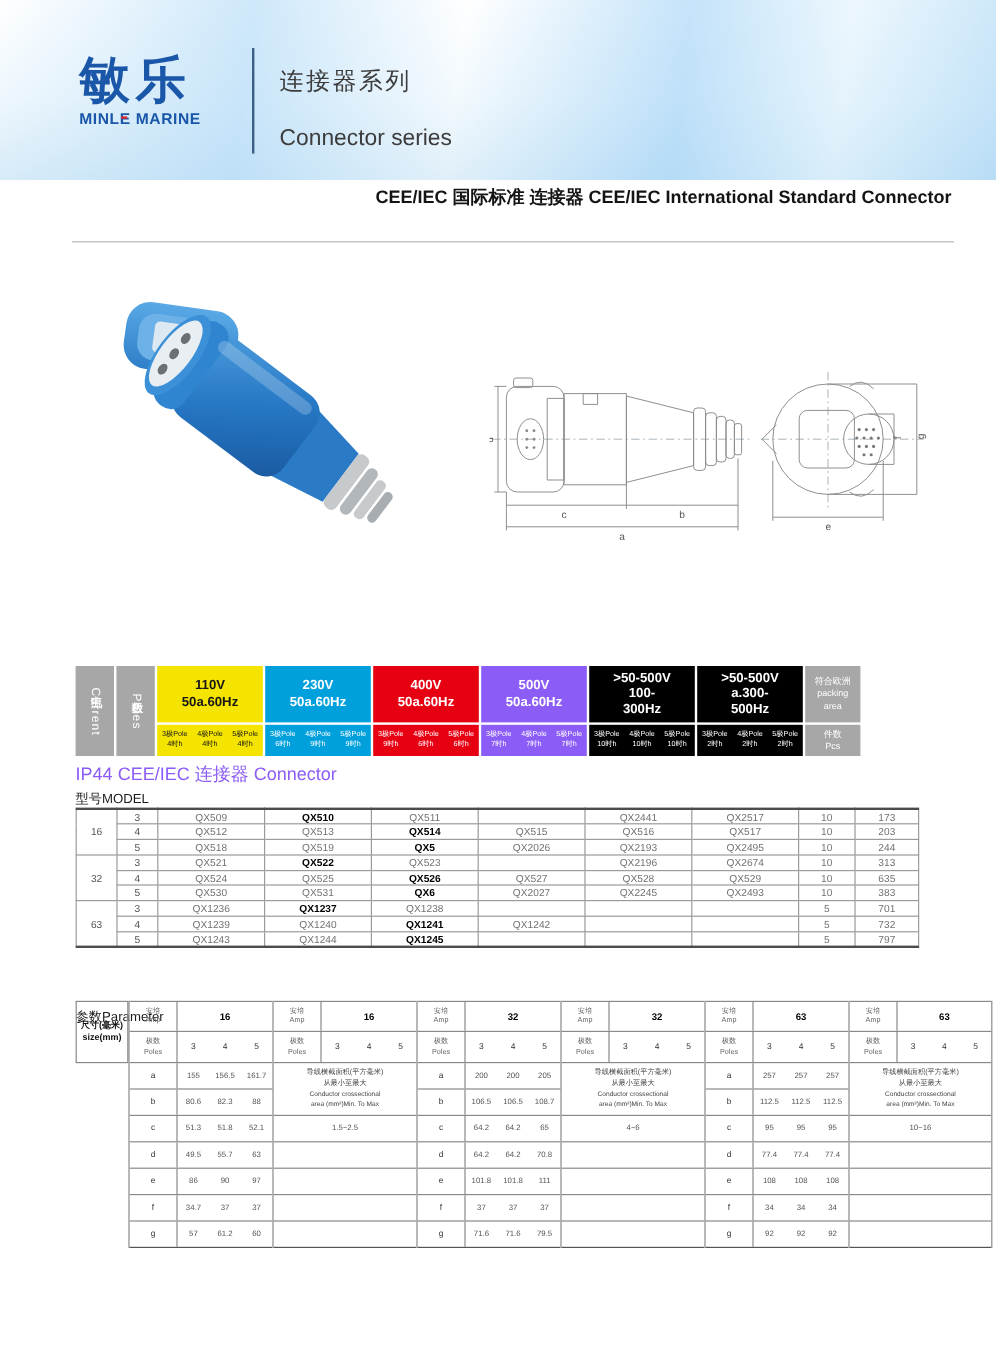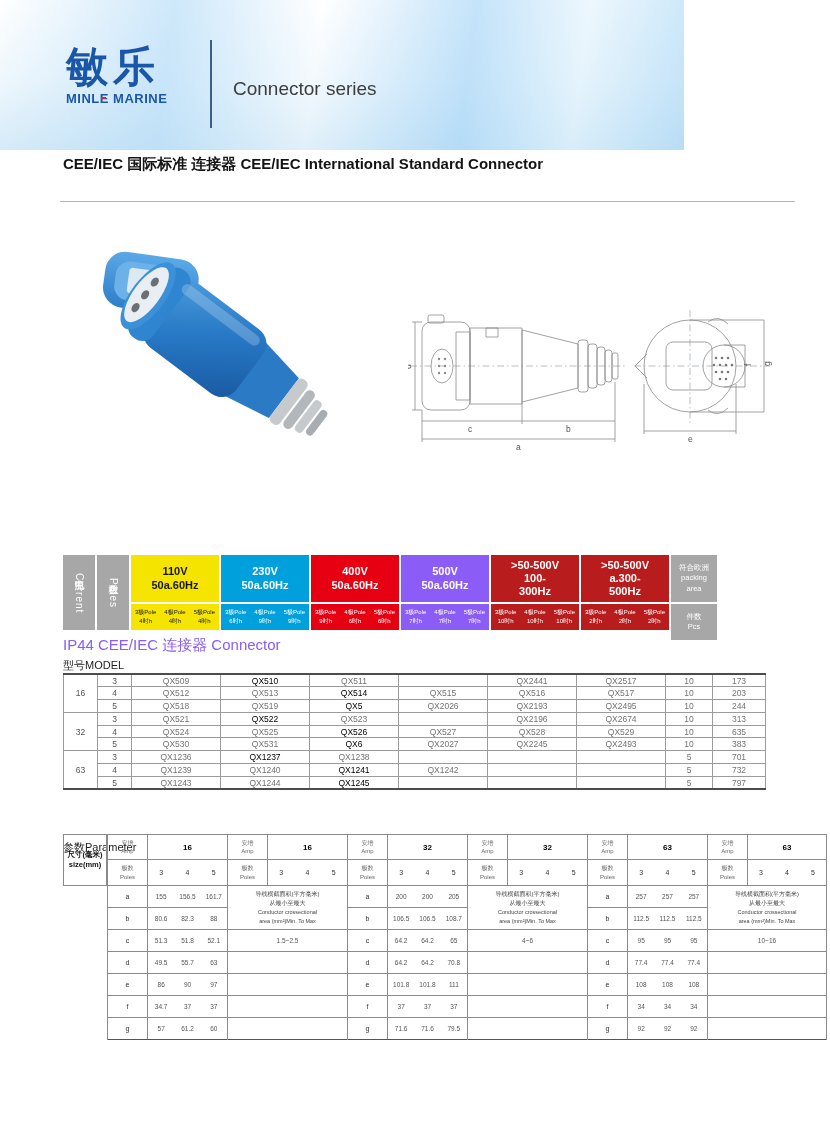--- a/index.html
+++ b/index.html
@@ -1,34 +1,34 @@
 <!DOCTYPE html>
 <html><head>
 <meta charset="utf-8">
 <style>
   * {box-sizing:border-box; margin:0; padding:0;}
   html,body {width:830px; height:1126px; background:#fff; font-family:"Liberation Sans",sans-serif; position:relative; overflow:hidden;}
 
   
-  .hero {position:absolute; left:0; top:0; width:684px; height:150px;
+  .hero {position:absolute; left:0; top:0; width:830px; height:150px;
     background:
       linear-gradient(97deg, rgba(255,255,255,0) 0%, rgba(167,213,246,.55) 25%, rgba(255,255,255,.18) 46%, rgba(150,205,245,.55) 68%, rgba(215,238,251,.45) 84%, rgba(150,205,243,.5) 100%),
       linear-gradient(180deg, #ffffff 0%, #f0f8fd 55%, #d9ecf8 100%);}
   .logo {position:absolute; left:66px; top:46px; color:#1a57a8;}
   .logo-cn {font-size:42px; font-weight:bold; letter-spacing:5px; line-height:1;}
   .logo-en {font-size:13px; font-weight:bold; letter-spacing:.5px; margin-top:3px;}
   .eE {position:relative;}
   .eE i {position:absolute; left:1px; top:5.5px; width:5px; height:2.5px; background:#d8262c; font-style:normal;}
   .vdiv {position:absolute; left:210px; top:40px; width:1.5px; height:88px; background:#3c5f85;}
   .series {position:absolute; left:233px; top:54px; color:#3d3d3d;}
   .series-cn {font-size:20px; letter-spacing:2px;}
   .series-en {font-size:19px; margin-top:24px;}
 
   
-  .sect {position:absolute; left:63px; top:155px; width:730px;}
+  .sect {position:absolute; left:63px; top:155px; width:730px;text-align:right;}
   .sect-title {font-size:15px; font-weight:bold; color:#141414;}
   .sect-sub {font-size:10.5px; color:#808080; margin-top:5px;}
 
   
   .prod {position:absolute; left:60px; top:201px; width:735px; height:340px; border-top:1px solid #b5b5b5;}
   .photo {position:absolute; left:8px; top:28px;}
   .tdrw {position:absolute; left:348px; top:92px;}
   .tdrw * {vector-effect:non-scaling-stroke;}
   .dl {stroke:#8a8a8a; stroke-width:.8; fill:none;}
   .dc {stroke:#9aa4ac; stroke-width:.7; fill:none; stroke-dasharray:7 3 1.5 3;}
@@ -37,37 +37,37 @@
   
   .spec {position:absolute; left:63px; top:555px; display:flex; gap:2px;}
   .sc {display:flex; flex-direction:column; gap:2px;}
   .w88 {width:88px;} .w46 {width:46px;} .w52 {width:52px;}
   .scg {width:32px; height:75px; display:flex; align-items:center; justify-content:center;
         writing-mode:vertical-rl; text-orientation:mixed; font-size:10px; letter-spacing:1px;}
   .yellow {background:#f5e400; color:#161616;}
   .blue   {background:#00a0dd; color:#fff;}
   .red    {background:#e60012; color:#fff;}
   .dark   {background:#8b5cf6; color:#fff;}
-  .green  {background:#b91c1c; color:#fff;}
+  .green  {background:#000000; color:#fff;}
   .gray   {background:#a7a7a7; color:#fff;}
   .vt {height:47px; display:flex; flex-direction:column; align-items:center; justify-content:center;
        font-size:11px; font-weight:bold; line-height:1.2; text-align:center;}
   .vp {height:26px; display:flex; flex-direction:column; justify-content:center;}
   .vrow {display:flex; justify-content:space-evenly; font-size:6px; line-height:1.5;}
   .vrow i {font-style:normal; flex:1; text-align:center;}
   .gt {height:47px; display:flex; flex-direction:column; align-items:center; justify-content:center; font-size:7.5px; line-height:1.4; text-align:center;}
-  .gb {height:36px; display:flex; flex-direction:column; align-items:center; justify-content:center; font-size:7.5px; line-height:1.35;}
+  .gb {height:26px; display:flex; flex-direction:column; align-items:center; justify-content:center; font-size:7.5px; line-height:1.35;}
 
   
   .mt-title {position:absolute; left:63px; top:636px; font-size:15px; color:#8b5cf6;}
   .mt-sub {position:absolute; left:63px; top:658px; font-size:11px; color:#1c1c1c;}
   table.model {position:absolute; left:63px; top:673px; border-collapse:collapse; table-layout:fixed; width:702px;
                border-top:2px solid #4c4c4c; border-bottom:2px solid #4c4c4c;}
   table.model td {border:1px solid #9b9b9b; height:12.8px; text-align:center; font-size:8.5px; color:#737373; padding:0; overflow:hidden;}
-  table.model td.b {font-weight:normal; color:#000;}
+  table.model td.b {font-weight:bold; color:#000;}
   table.model td.cur, table.model td.pol {color:#555;}
 
   
   .param-title {position:absolute; left:63px; top:840px; font-size:11px; color:#1c1c1c;}
   .ptable {position:absolute; left:63px; top:834px; width:764px; color:#555;}
   .pcorner {position:absolute; left:0; top:0; width:44px; height:52px; border:1px solid #8a8a8a;
             display:flex; flex-direction:column; align-items:center; justify-content:center;
             font-weight:bold; color:#111; font-size:7.5px; line-height:1.4; text-align:center;}
   .pgroups {margin-left:44px; display:flex;}
   .pg {width:120px; border-left:1px solid #8a8a8a;}
@@ -89,20 +89,21 @@
 </head>
 <body>
 
 <div class="hero">
   <div class="logo">
     <div class="logo-cn">敏乐</div>
     <div class="logo-en"><span>MINL</span><span class="eE"><span>E</span><i></i></span><span> MARINE</span></div>
   </div>
   <div class="vdiv"></div>
   <div class="series">
+    <div class="series-cn">连接器系列</div>
     <div class="series-en">Connector series</div>
   </div>
 </div>
 
 <div class="sect">
   <div class="sect-title">CEE/IEC 国际标准 连接器 CEE/IEC International Standard Connector</div>
 </div>
 
 <div class="prod">
 

